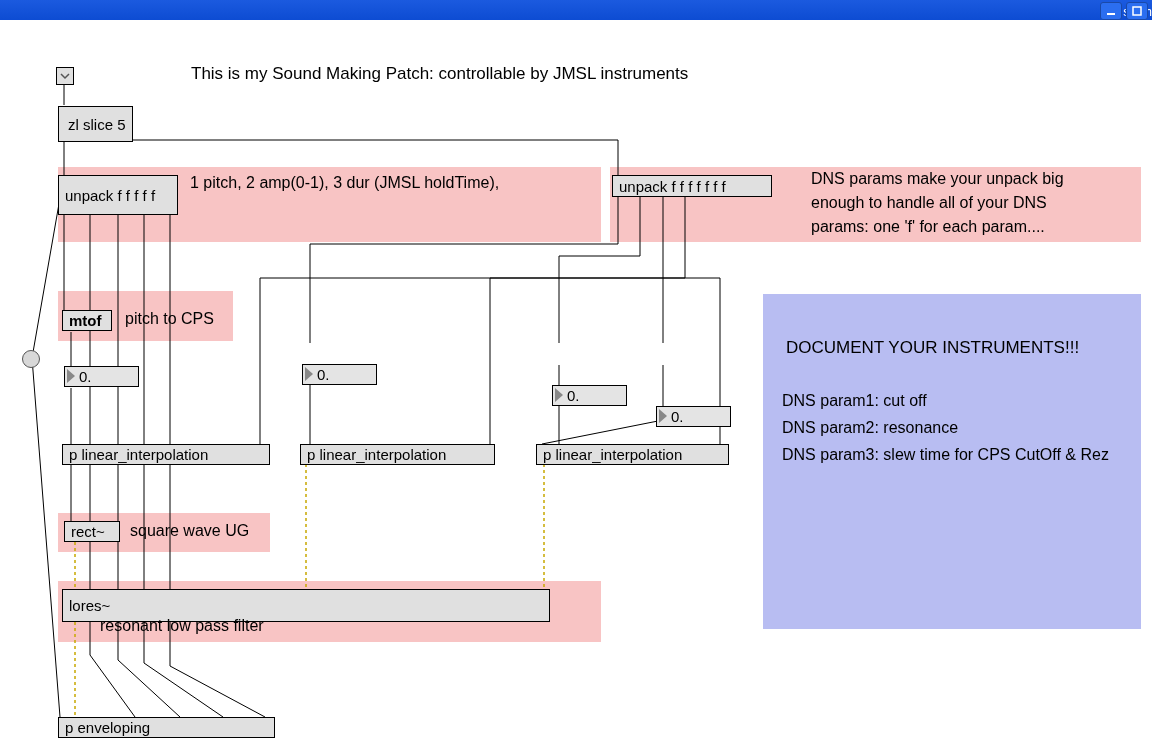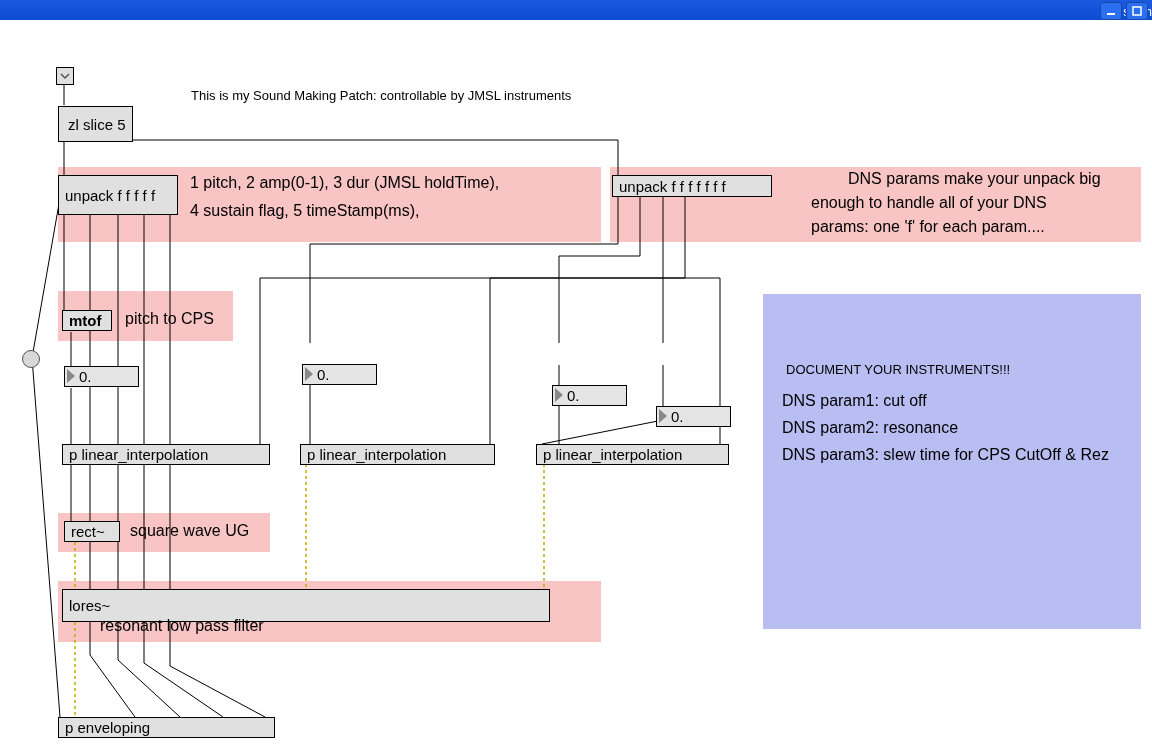--- a/index.html
+++ b/index.html
@@ -84,24 +84,23 @@
   .numbox::before {
     content: "";
     position: absolute;
     left: 2px; top: 2px;
     width: 0; height: 0;
     border-top: 7px solid transparent;
     border-bottom: 7px solid transparent;
     border-left: 8px solid #888;
   }
   .comment {
-    font-size: 13px;
+    font-size: 17px;
     color: #000;
     white-space: pre;
-    margin-top: 24px;
   }
   .comment-sm {
     font-size: 16px;
     color: #000;
     white-space: pre;
   }
 
   .inletbtn {
     width: 16px; height: 16px;
     border: 1px solid #000;
@@ -215,26 +214,25 @@
   <div class="abs circleport" style="left:22px; top:330px;"></div>
 
   <div class="abs objbox" style="left:58px; top:86px; width:75px; height:36px;padding-left:9px;">
     <span>zl slice 5</span>
   </div>
 
   <div class="abs objbox" style="left:58px; top:155px; width:120px; height:40px;text-align:right;">
     <span>unpack f f f f f</span>
   </div>
   <div class="abs comment-sm" style="left:190px; top:154px;">1 pitch, 2 amp(0-1), 3 dur (JMSL holdTime),</div>
-  <div class="abs comment-sm" style="left:190px; top:182px;">4 sustain flag, 5 timeStamp(ms),</div>
 
   <div class="abs objbox" style="left:612px; top:155px; width:160px; height:22px;">
     <span>unpack f f f f f f f</span>
   </div>
-  <div class="abs comment-sm" style="left:811px; top:150px;margin-left:37px;">DNS params make your unpack big</div>
+  <div class="abs comment-sm" style="left:811px; top:150px;">DNS params make your unpack big</div>
   <div class="abs comment-sm" style="left:811px; top:174px;">enough to handle all of your DNS</div>
   <div class="abs comment-sm" style="left:811px; top:198px;">params: one 'f' for each param....</div>
 
   <div class="abs objbox" style="left:62px; top:290px; width:50px; height:21px;font-weight:bold;">
     <span>mtof</span>
   </div>
   <div class="abs comment-sm" style="left:125px; top:290px;">pitch to CPS</div>
 
   <div class="abs numbox" style="left:64px; top:346px; width:75px; height:21px;">
     <span>0.</span>

